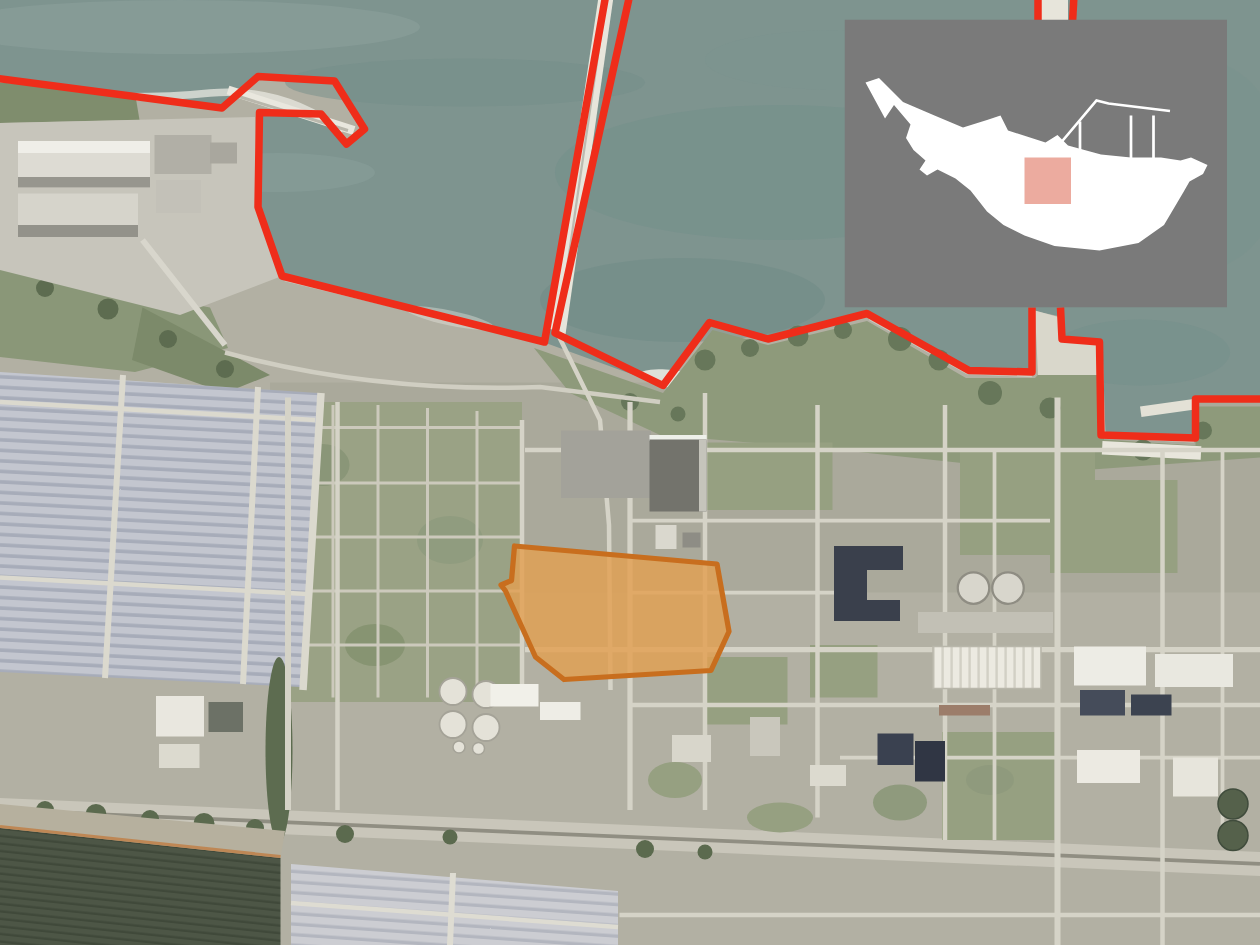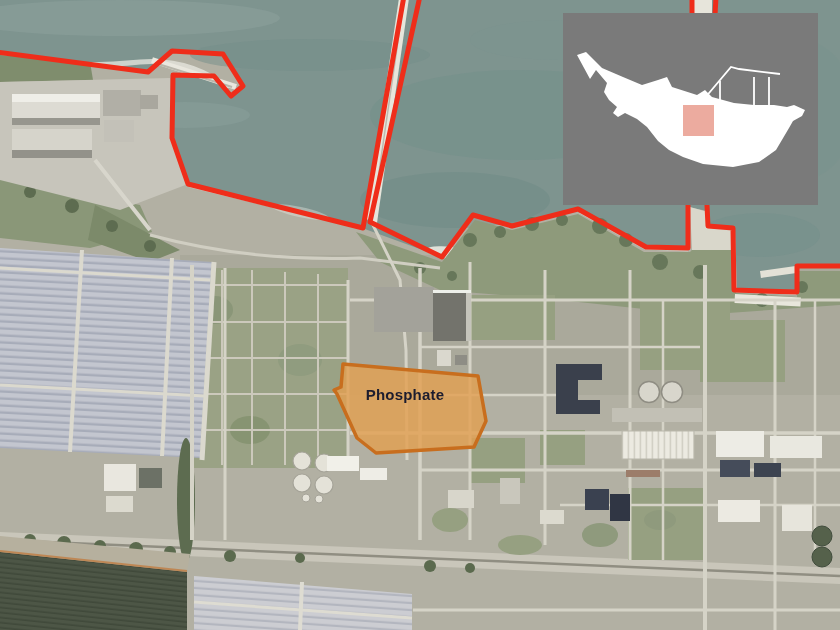--- a/index.html
+++ b/index.html
@@ -264,21 +264,20 @@
       <path d="M420,-4 L370,222 L442,257 L473,215 L512,226 L578,209 L646,247 L688,248 L688,205"></path>
       <path d="M692,-3 L692,15"></path>
       <path d="M716,-3 L715,15"></path>
       <path d="M707,205 L708,226 L733,228 L734,290 L797,292 L797,266 L845,266"></path>
     </g>
 
     <path d="M343,364 L341,387 L334,390 L337,394 L357,438 L376,453 L474,447 L486,421 L478,376 Z" fill="#e2a052" fill-opacity="0.82" stroke="#c86e1e" stroke-width="3.5" stroke-linejoin="round"></path>
   </svg>
 
   <div class="area-label" style="color: rgb(28, 28, 46);">
-    <div>Phosphate</div>
   </div>
 
   <div class="inset">
     <svg width="255" height="192" viewBox="0 0 255 192">
       <rect width="255" height="192" fill="#7a7a7a"></rect>
       <path fill="#ffffff" d="M14,42 L23,39 L39,55 L60,64 L79,72 L95,67 L104,64 L109,74 L134,82 L142,77 L149,84
                L171,90 L191,92 L211,92 L224,94 L231,92 L242,97 L239,103 L230,108 L226,115 L213,137
                L196,149 L170,154 L140,151 L120,144 L106,137 L95,128 L84,114 L74,106 L62,100 L55,104
                L50,100 L54,94 L46,87 L41,79 L44,70 L33,57 L27,66 Z"></path>
       <g fill="none" stroke="#ffffff" stroke-width="1.8">

